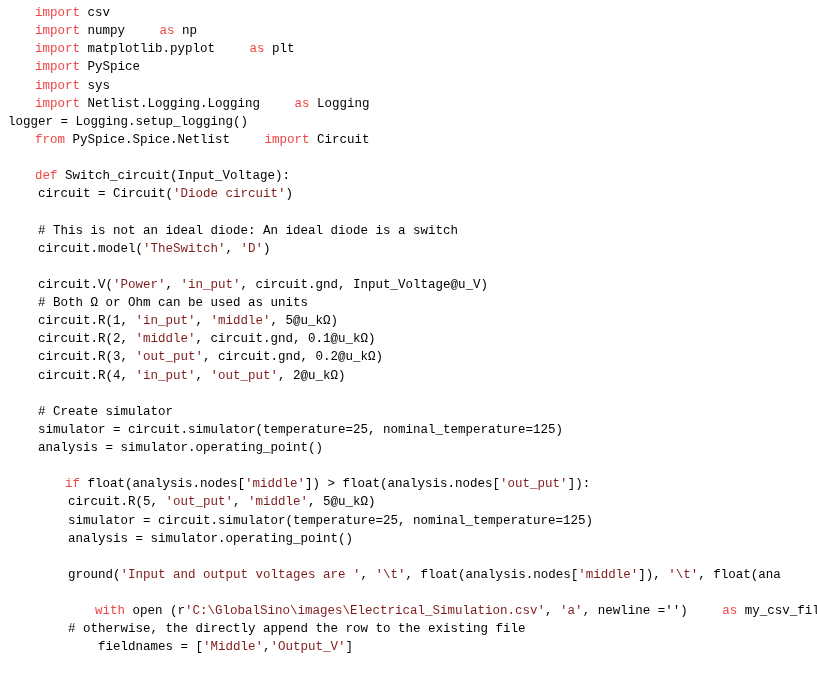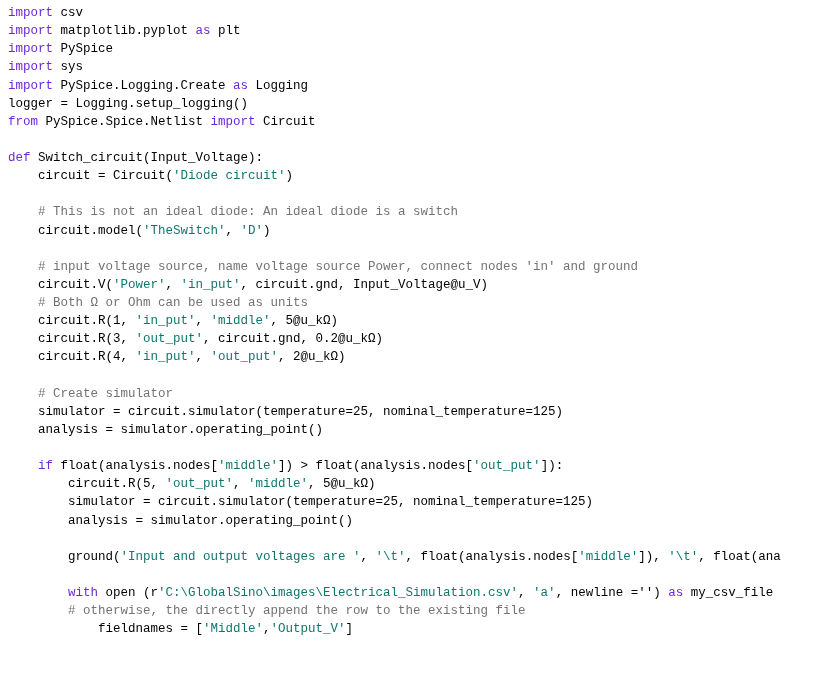--- a/index.html
+++ b/index.html
@@ -22,47 +22,48 @@
       min-height: 700px;
       overflow: hidden;
     }
     .line {
       display: block;
       white-space: pre;
       padding: 0 8px;
       min-height: 1.45em;
     }
     
-    .kw { color: #6d28d9; font-weight: normal; } 
-    .cm { color: #737373; } 
-    .str { color: #0f766e; } 
+    .kw { color: #ef4444; font-weight: normal; margin-left: 27px; } 
+    .cm { color: #000000; } 
+    .str { color: #7f1d1d; } 
     .plain { color: #000000; }
   </style>
 </head>
 <body>
 
 <div class="code-container" id="code-editor">
     <div class="line"><span class="kw">import</span><span class="plain"> csv</span></div>
+    <div class="line"><span class="kw">import</span><span class="plain"> numpy </span><span class="kw">as</span><span class="plain"> np</span></div>
     <div class="line"><span class="kw">import</span><span class="plain"> matplotlib.pyplot </span><span class="kw">as</span><span class="plain"> plt</span></div>
     <div class="line"><span class="kw">import</span><span class="plain"> PySpice</span></div>
     <div class="line"><span class="kw">import</span><span class="plain"> sys</span></div>
-    <div class="line"><span class="kw">import</span><span class="plain"> PySpice.Logging.Create </span><span class="kw">as</span><span class="plain"> Logging</span></div>
+    <div class="line"><span class="kw">import</span><span class="plain"> Netlist.Logging.Logging </span><span class="kw">as</span><span class="plain"> Logging</span></div>
     <div class="line"><span class="plain">logger = Logging.setup_logging()</span></div>
     <div class="line"><span class="kw">from</span><span class="plain"> PySpice.Spice.Netlist </span><span class="kw">import</span><span class="plain"> Circuit</span></div>
     <div class="line"><span class="plain"></span></div>
     <div class="line"><span class="kw">def</span><span class="plain"> Switch_circuit(Input_Voltage):</span></div>
     <div class="line"><span class="plain">    circuit = Circuit(</span><span class="str">'Diode circuit'</span><span class="plain">)</span></div>
     <div class="line"><span class="plain"></span></div>
     <div class="line"><span class="cm">    # This is not an ideal diode: An ideal diode is a switch</span></div>
     <div class="line"><span class="plain">    circuit.model(</span><span class="str">'TheSwitch'</span><span class="plain">, </span><span class="str">'D'</span><span class="plain">)</span></div>
     <div class="line"><span class="plain"></span></div>
-    <div class="line"><span class="cm">    # input voltage source, name voltage source Power, connect nodes 'in' and ground</span></div>
     <div class="line"><span class="plain">    circuit.V(</span><span class="str">'Power'</span><span class="plain">, </span><span class="str">'in_put'</span><span class="plain">, circuit.gnd, Input_Voltage@u_V)</span></div>
     <div class="line"><span class="cm">    # Both Ω or Ohm can be used as units</span></div>
     <div class="line"><span class="plain">    circuit.R(1, </span><span class="str">'in_put'</span><span class="plain">, </span><span class="str">'middle'</span><span class="plain">, 5@u_kΩ)</span></div>
+    <div class="line"><span class="plain">    circuit.R(2, </span><span class="str">'middle'</span><span class="plain">, circuit.gnd, 0.1@u_kΩ)</span></div>
     <div class="line"><span class="plain">    circuit.R(3, </span><span class="str">'out_put'</span><span class="plain">, circuit.gnd, 0.2@u_kΩ)</span></div>
     <div class="line"><span class="plain">    circuit.R(4, </span><span class="str">'in_put'</span><span class="plain">, </span><span class="str">'out_put'</span><span class="plain">, 2@u_kΩ)</span></div>
     <div class="line"><span class="plain"></span></div>
     <div class="line"><span class="cm">    # Create simulator</span></div>
     <div class="line"><span class="plain">    simulator = circuit.simulator(temperature=25, nominal_temperature=125)</span></div>
     <div class="line"><span class="plain">    analysis = simulator.operating_point()</span></div>
     <div class="line"><span class="plain"></span></div>
     <div class="line"><span class="kw">    if</span><span class="plain"> float(analysis.nodes[</span><span class="str">'middle'</span><span class="plain">]) &gt; float(analysis.nodes[</span><span class="str">'out_put'</span><span class="plain">]):</span></div>
     <div class="line"><span class="plain">        circuit.R(5, </span><span class="str">'out_put'</span><span class="plain">, </span><span class="str">'middle'</span><span class="plain">, 5@u_kΩ)</span></div>
     <div class="line"><span class="plain">        simulator = circuit.simulator(temperature=25, nominal_temperature=125)</span></div>

